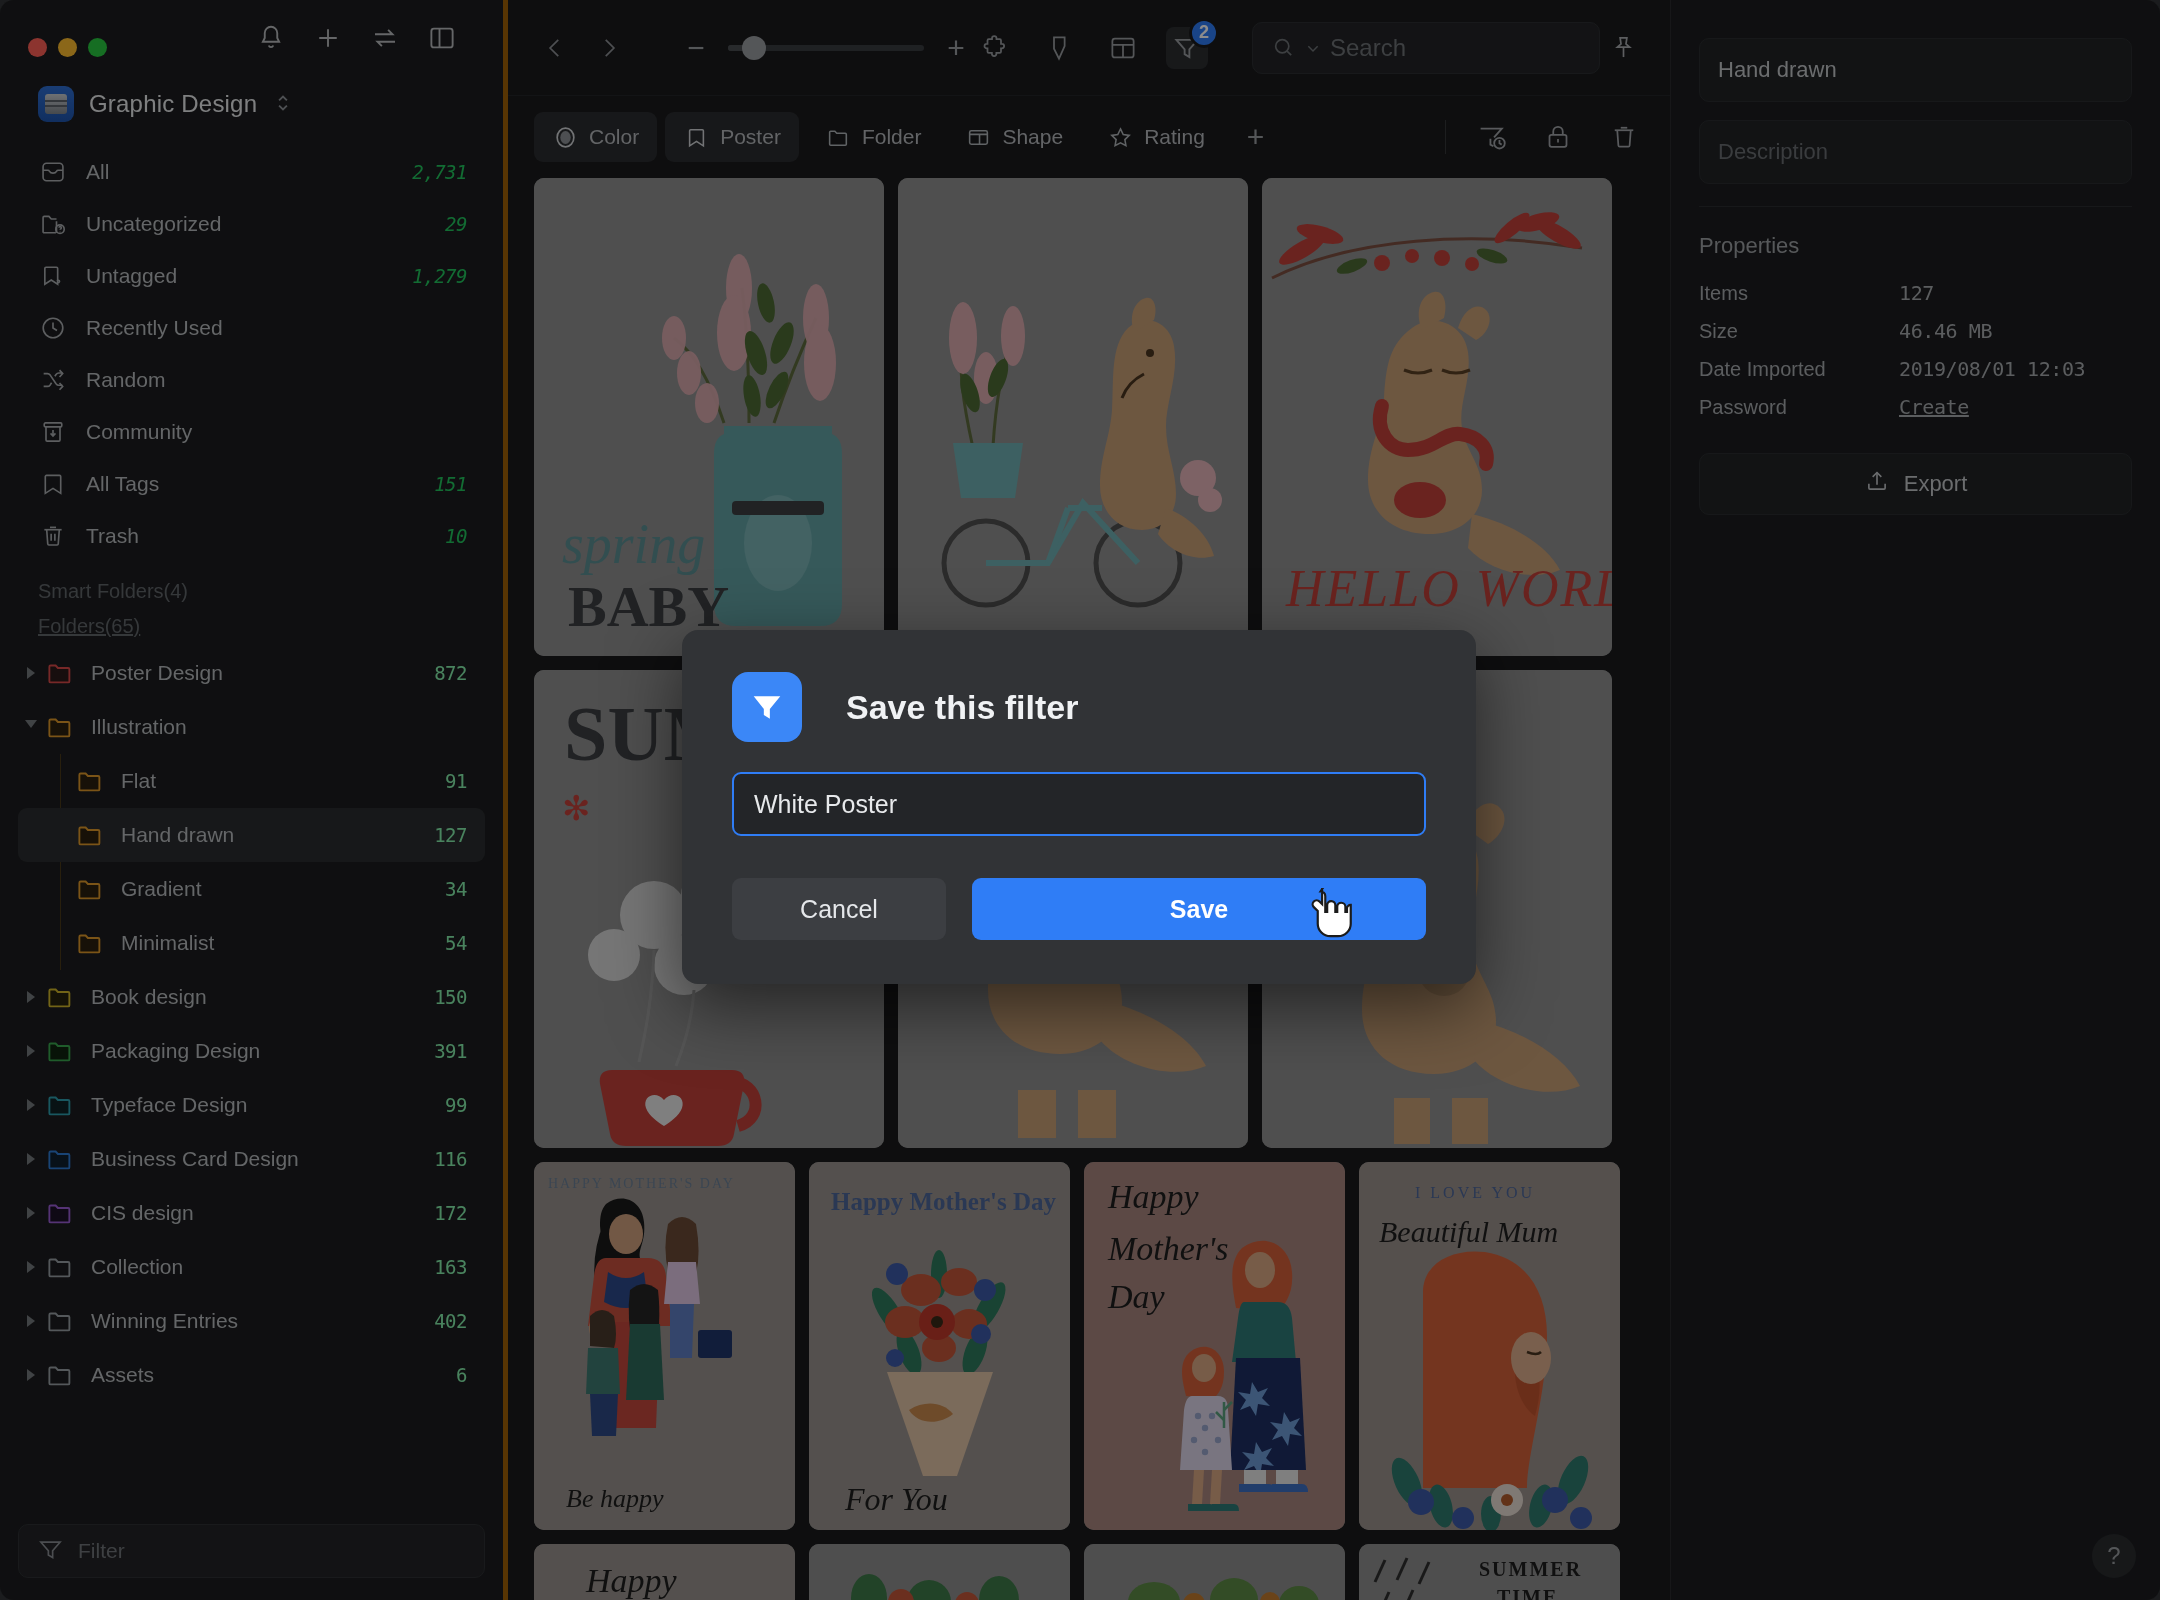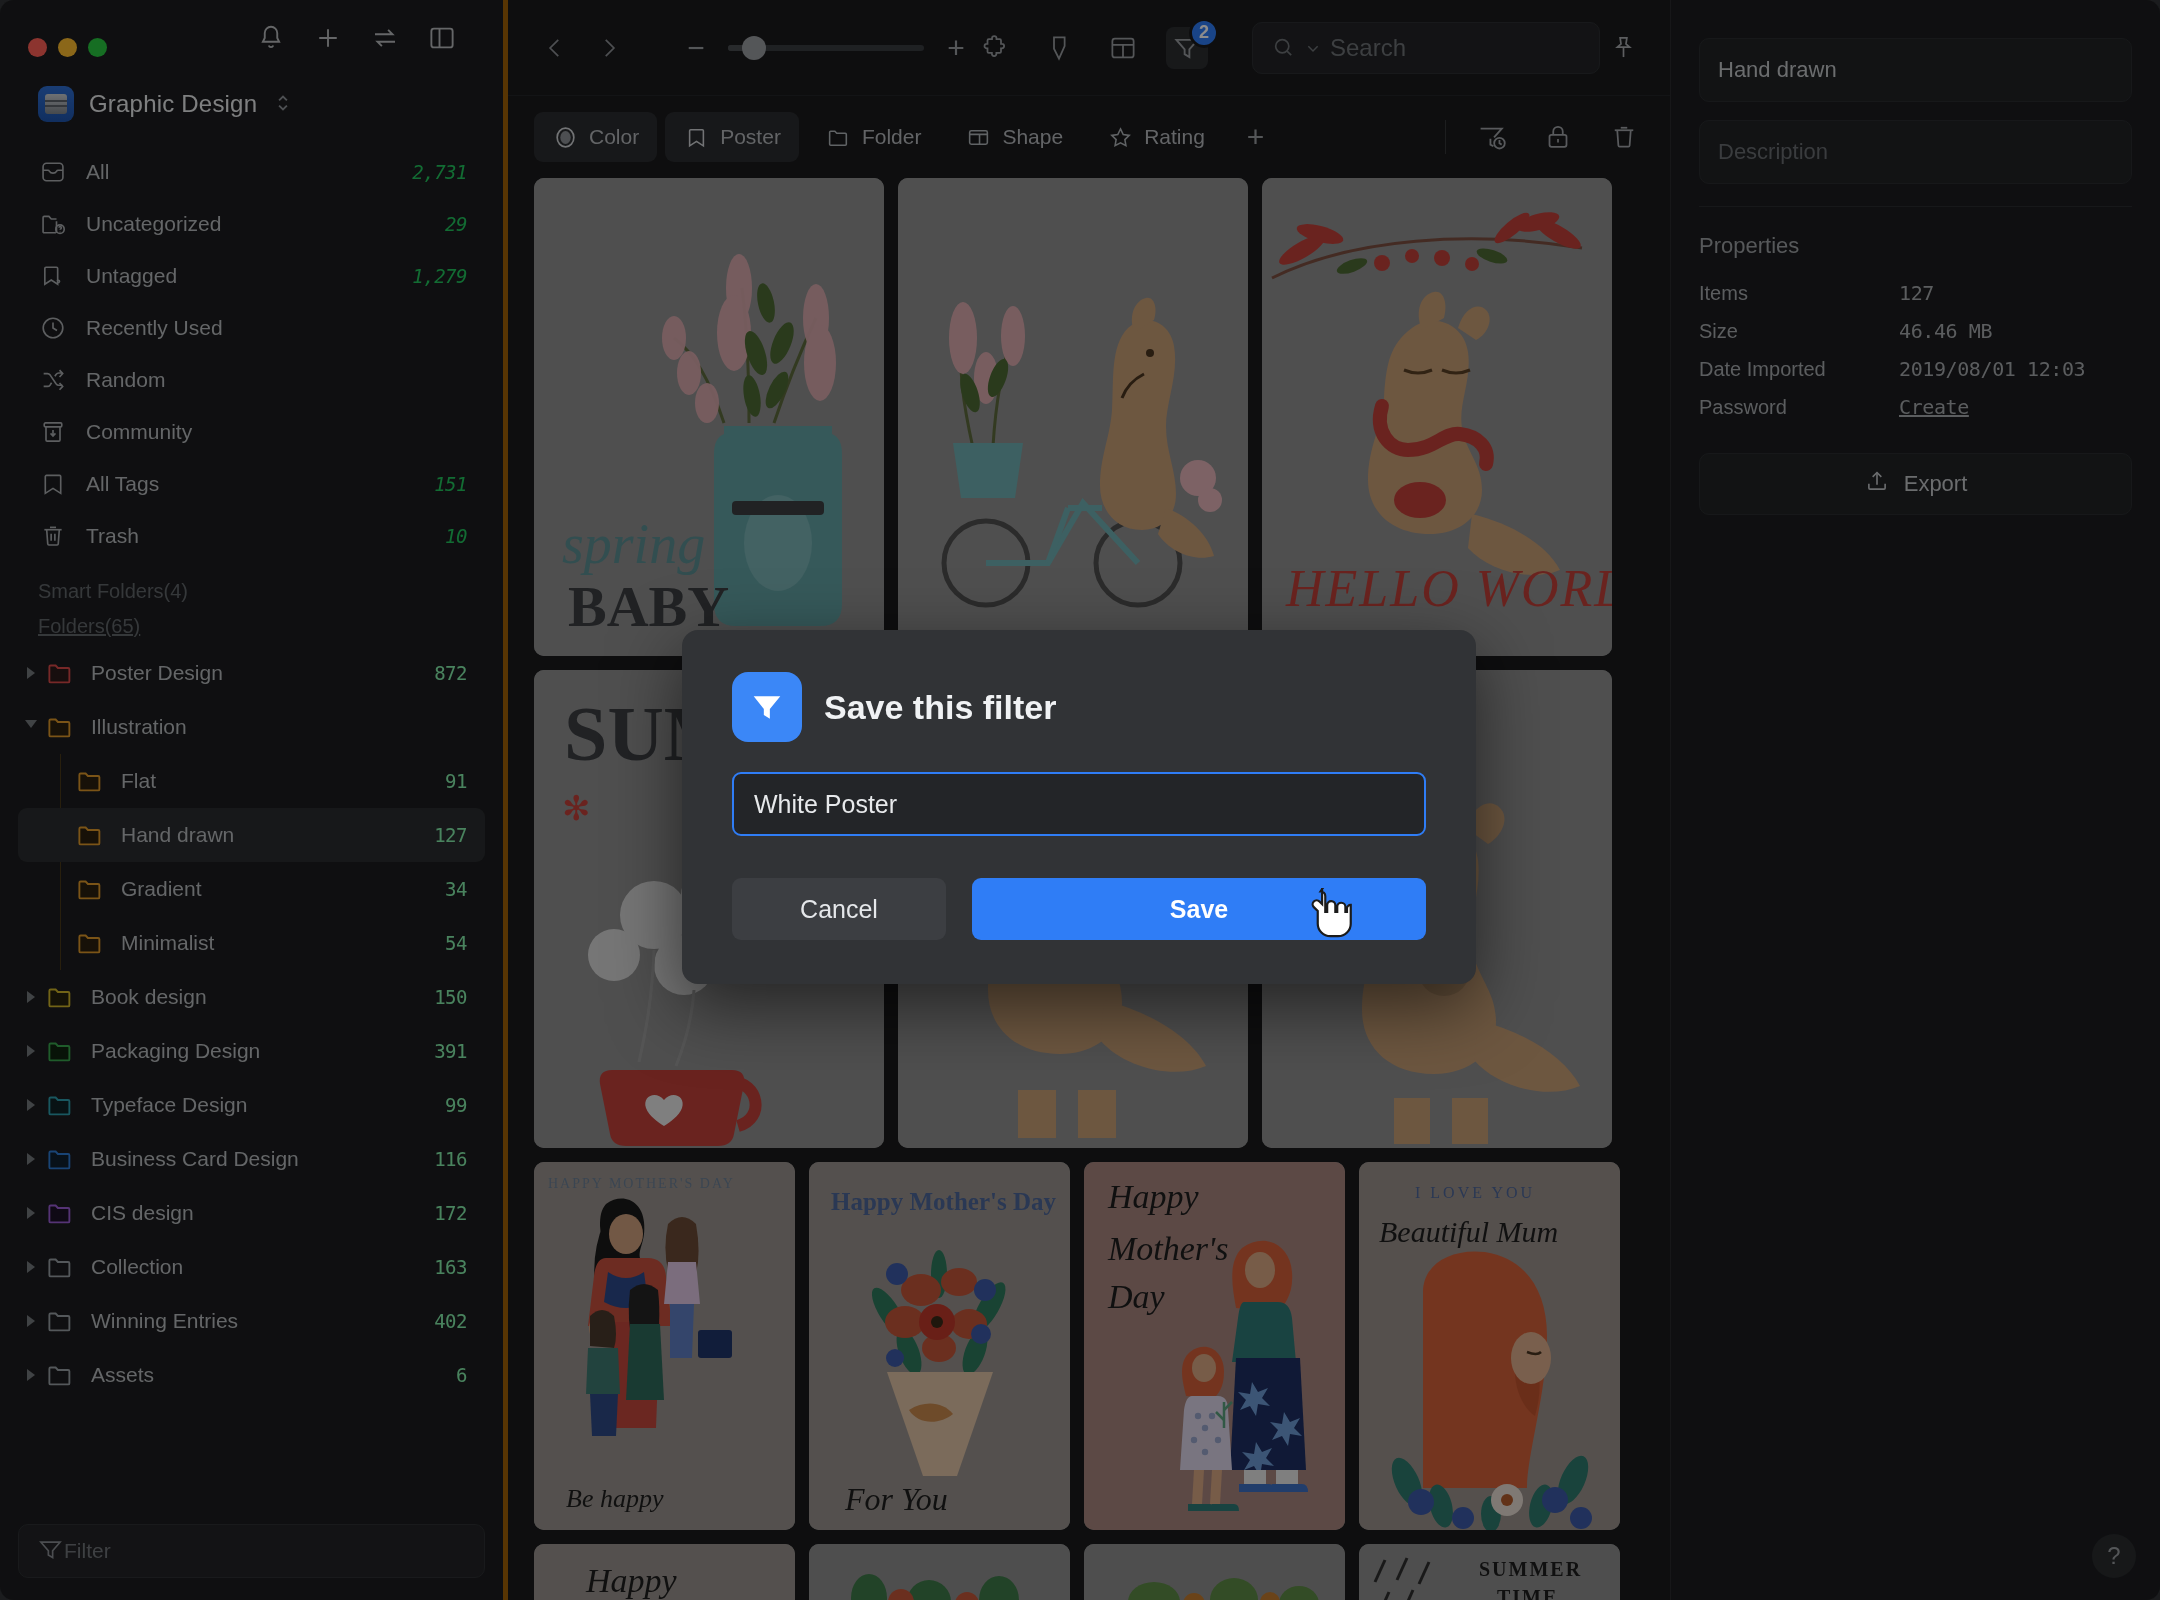--- a/index.html
+++ b/index.html
@@ -105,21 +105,21 @@
   .indent { padding-left: 56px; }
   .guide {
     position:absolute; left: 42px; top:0; bottom:0; width:1px; background:#4a3a18;
   }
   .tree-children { position: relative; }
 
   .filter-bar-bottom {
     position: absolute; left: 18px; right: 18px; bottom: 22px;
     height: 54px; border-radius: 10px;
     background: #232427; border: 1px solid #2e3033;
-    display:flex; align-items:center; padding: 0 18px; 
+    display:flex; align-items:center; padding: 0 18px; gap: 14px;
   }
   .filter-bar-bottom .ph { color:#72767a; font-size: 21px; }
 
   
   .main { flex: 1; display:flex; flex-direction:column; min-width:0; background:#1a1b1d; position:relative;}
   .topbar {
     height: 96px; display:flex; align-items:center; gap: 0;
     padding: 0 26px 0 26px; border-bottom: 1px solid #242528;
   }
   .navarrows { display:flex; gap: 12px; align-items:center; color:#8e9195; margin-right: 22px;}
@@ -207,21 +207,21 @@
 
   
   .scrim { position:absolute; inset:0; background:rgba(0,0,0,0.45); z-index: 50;}
   .modal {
     position:absolute; z-index:51;
     left: 682px; top: 630px; width: 794px;
     background: #313336; border-radius: 16px;
     box-shadow: 0 22px 70px rgba(0,0,0,.55);
     padding: 42px 50px 44px 50px;
   }
-  .modal-head { display:flex; align-items:center; gap: 22px; }
+  .modal-head { display:flex; align-items:center; gap: 44px; }
   .modal-icon {
     width: 70px; height: 70px; border-radius: 16px; background:#3b87f7;
     display:flex;align-items:center;justify-content:center; flex:0 0 70px;
   }
   .modal-title { font-size: 34px; color:#f0f2f4; font-weight: bold; }
   .modal-input {
     margin-top: 30px; height: 64px; border-radius: 9px;
     background:#232528; border: 2px solid #2f7df6;
     display:flex; align-items:center; padding: 0 20px;
     color:#e7e9eb; font-size: 25px;

